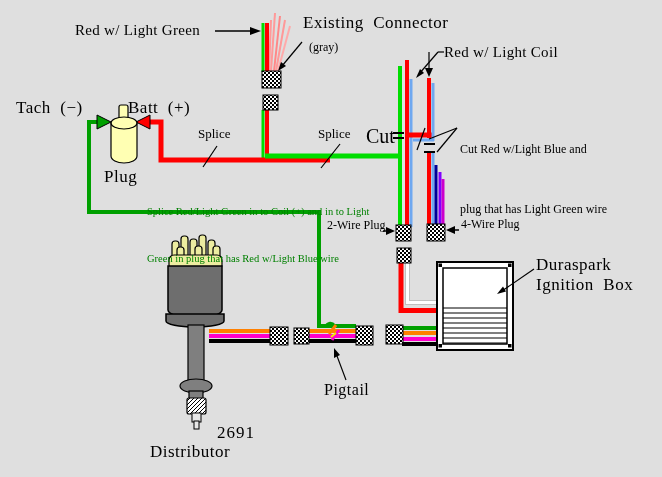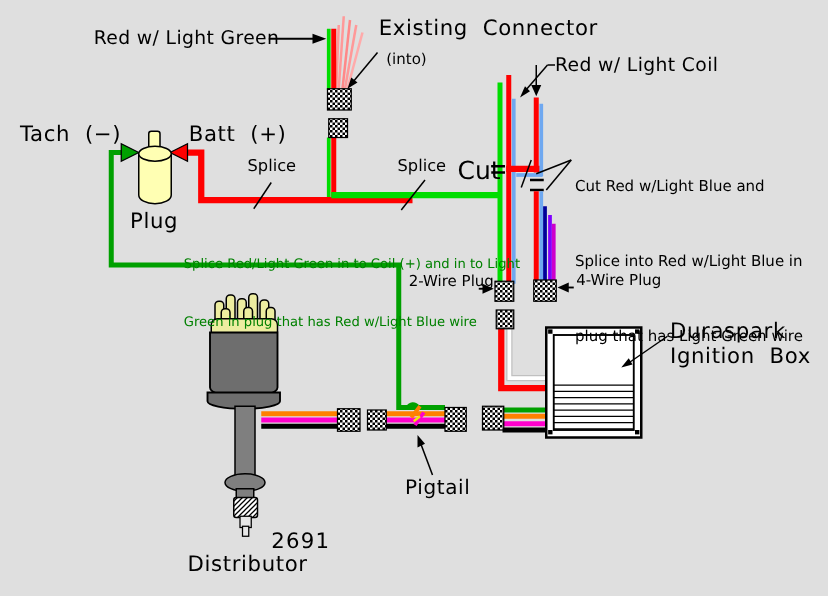--- a/index.html
+++ b/index.html
@@ -1,21 +1,21 @@
 <!DOCTYPE html>
 <html><head>
 <meta charset="utf-8">
 <style>
   html,body{margin:0;padding:0;}
   body{
     width:662px;height:477px;position:relative;overflow:hidden;
     background:#DFDFDF;
     font-family:"DejaVu Sans",sans-serif;color:#000;
   }
-  #stage{position:absolute;left:0;top:0;width:662px;height:354px;}
+  #stage{position:absolute;left:0;top:0;width:662px;height:354px;font-family:Liberation Serif, serif;}
   svg{position:absolute;left:0;top:0;}
   .lbl{position:absolute;white-space:pre;color:#000;line-height:1.1;}
   .big{font-size:17px;letter-spacing:0.5px;}
   .med{font-size:15px;letter-spacing:0.3px;}
   .sm{font-size:12px;}
   .tiny{font-size:10.5px;}
   .note{line-height:20px;}
   .greennote{color:#008000;line-height:15.5px;}
 </style>
 </head>
@@ -202,32 +202,31 @@
     <line x1="383" y1="231" x2="390" y2="231" stroke-width="1.5"></line>
     <polygon points="395,231 386,227 386,235" fill="#000" stroke="none"></polygon>
 
     <line x1="450" y1="230" x2="459" y2="230" stroke-width="1.5"></line>
     <polygon points="446,230 455,226 455,234" fill="#000" stroke="none"></polygon>
   </g>
 </svg>
 
 <div class="lbl med" style="left:75px;top:22px;">Red w/ Light Green</div>
 <div class="lbl big" style="left:303px;top:14px;">Existing  Connector</div>
-<div class="lbl sm" style="left:309px;top:41px;">(into)</div>
+<div class="lbl sm" style="left:309px;top:41px;">(gray)</div>
 <div class="lbl med" style="left:444px;top:44px;">Red w/ Light Coil</div>
 <div class="lbl big" style="left:16px;top:99px;">Tach  (−)</div>
-<div class="lbl big" style="left:151px;top:99px;text-align:right;">Batt  (+)</div>
+<div class="lbl big" style="left:128px;top:99px;text-align:right;">Batt  (+)</div>
 <div class="lbl big" style="left:104px;top:168px;">Plug</div>
 <div class="lbl" style="left:198px;top:127px;font-size:13px;">Splice</div>
 <div class="lbl" style="left:318px;top:127px;font-size:13px;">Splice</div>
 <div class="lbl" style="left:366px;top:125px;font-size:20px;">Cut</div>
 
 <div class="lbl sm note" style="left:460px;top:99px;">
   <div>Cut Red w/Light Blue and</div>
-  <div>Splice into Red w/Light Blue in</div>
   <div>plug that has Light Green wire</div>
 </div>
 
 <div class="lbl tiny greennote" style="left:147px;top:173px;">
   <div>Splice Red/Light Green in to Coil (+) and in to Light</div>
   <div>Green in plug that has Red w/Light Blue wire</div>
 </div>
 
 <div class="lbl sm" style="left:327px;top:219px;">2-Wire Plug</div>
 <div class="lbl sm" style="left:461px;top:218px;">4-Wire Plug</div>

